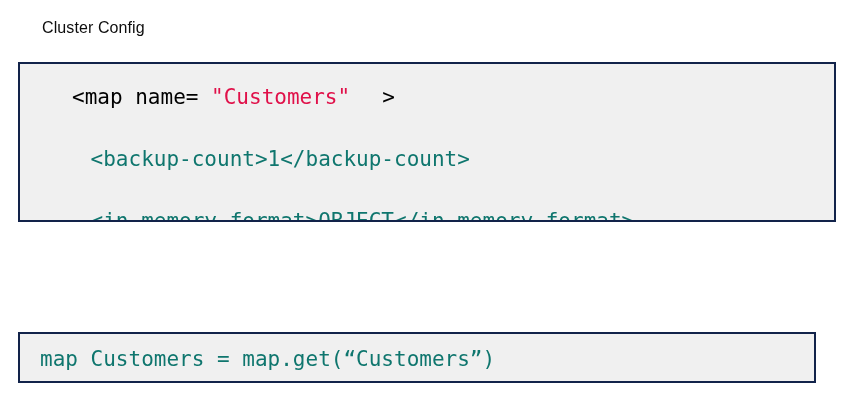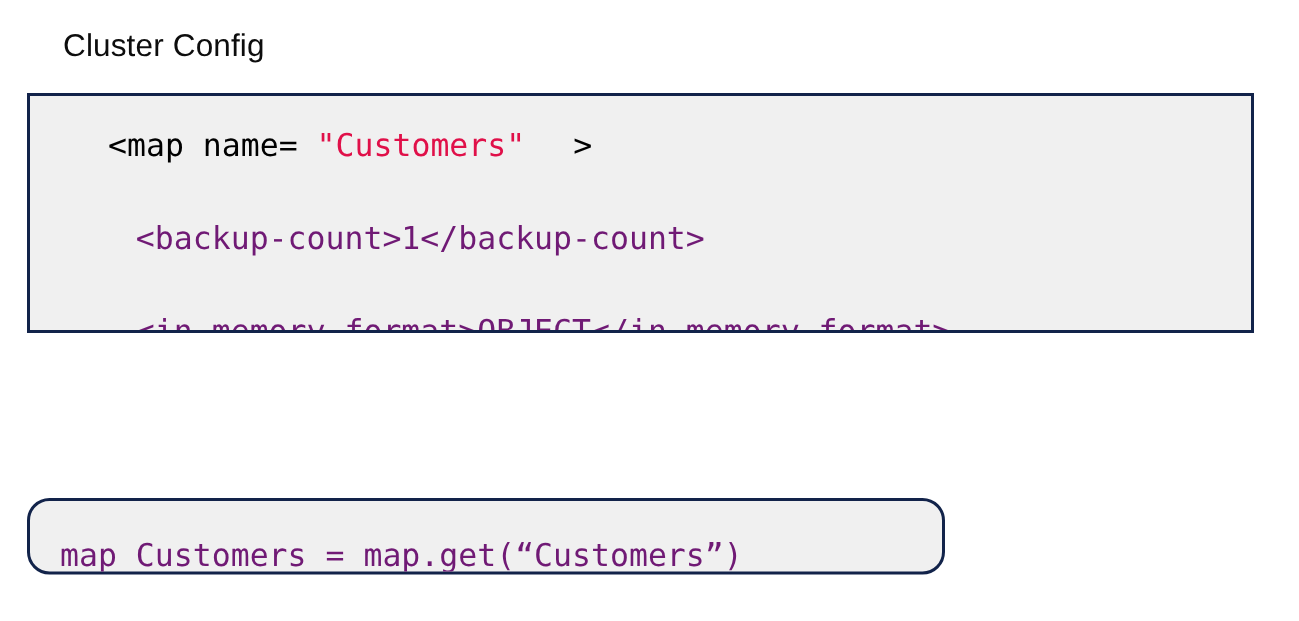--- a/index.html
+++ b/index.html
@@ -20,21 +20,21 @@
     left: 0;
     top: 0;
     width: 866px;
     height: 414px;
   }
 
   .section-heading {
     position: absolute;
     left: 42px;
     font-family: "Liberation Sans", sans-serif;
-    font-size: 21px;
+    font-size: 16px;
     font-weight: 400;
     color: #0d0d0d;
     letter-spacing: 0.1px;
     white-space: nowrap;
   }
 
   #heading-cluster-config { top: 19px; }
   #heading-your-code      { top: 283px; }
 
   .code-box {
@@ -54,34 +54,33 @@
     left: 18px;
     top: 62px;
     width: 818px;
     height: 160px;
     padding: 18px 0 0 20px;
   }
 
   #code-box-your-code {
     left: 18px;
     top: 332px;
-    width: 612px;
+    width: 798px;
     height: 51px;
-    padding: 21px 0 0 20px;
-    border-radius: 15px;
+    padding: 10px 0 0 20px;
   }
 
   .code-line {
     display: block;
     white-space: pre;
   }
 
   .tok-tag    { color: #000000; margin-left: 32px; }
   .tok-string { color: #e01049; }
-  .tok-plain  { color: #701a75; }
+  .tok-plain  { color: #0f766e; }
 </style>
 </head>
 <body>
 
 <div class="page">
 
   <div class="section-heading" id="heading-cluster-config">Cluster Config</div>
 
   <div class="code-box" id="code-box-cluster-config"><span class="code-line"><span class="tok-tag">&lt;map name= </span><span class="tok-string">"Customers"</span><span class="tok-tag">&gt;</span></span>
 <span class="code-line"><span class="tok-plain">    &lt;backup-count&gt;1&lt;/backup-count&gt;</span></span>

